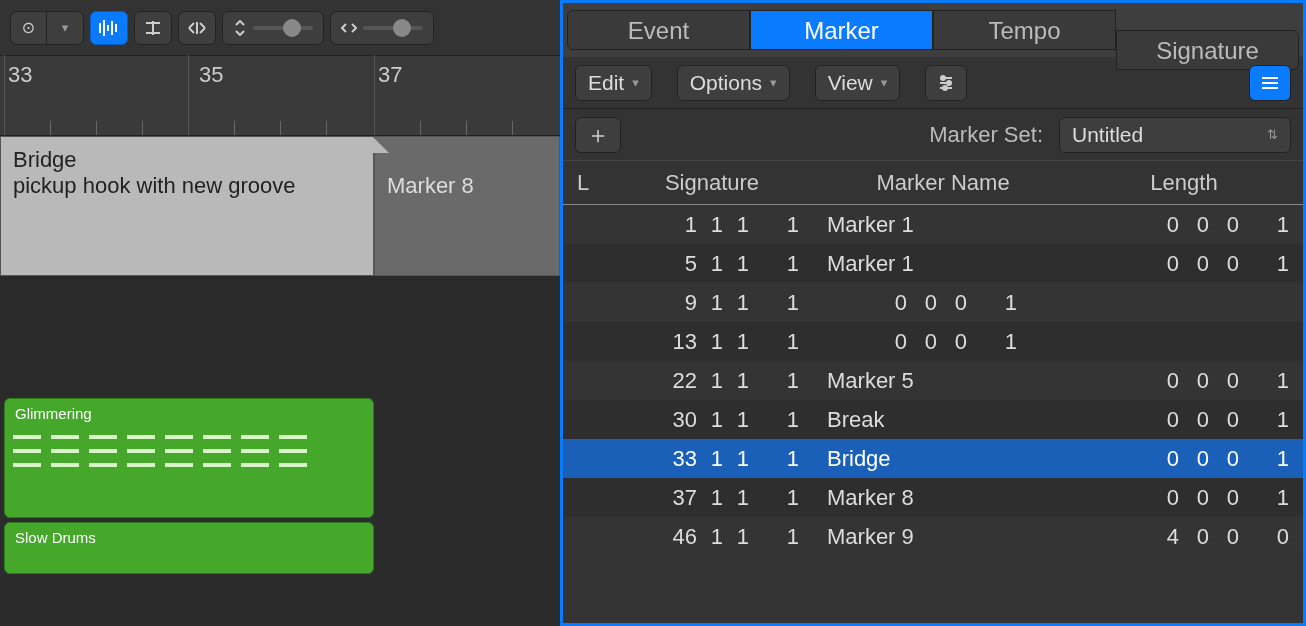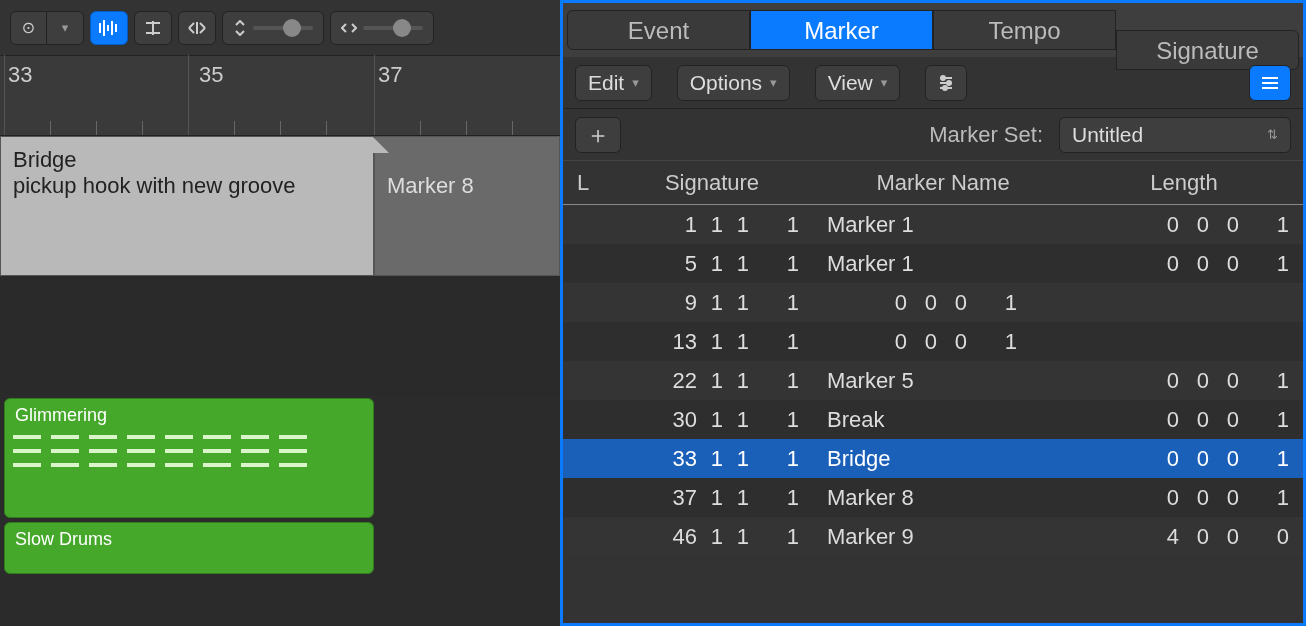--- a/index.html
+++ b/index.html
@@ -89,21 +89,21 @@
   .marker-block.bridge::after {
     content:""; position:absolute; top:0; right:-16px;
     border-left:16px solid #b9b9b9; border-top:16px solid transparent;
   }
   .marker-block.m8 {
     background:#6a6a6a; color:#ddd; flex:1;
   }
   .gap { height:120px; background:#2a2a2a; }
   .region {
     background:#45a82b; border:1px solid #2f7d1d; border-radius:6px;
-    margin:2px 4px; padding:6px 10px; color:#fff; font-size:18px;
+    margin:2px 4px; padding:6px 10px; color:#fff; font-size:15px;
     position:relative; overflow:hidden;
   }
   .region .dashes {
     position:absolute; left:8px; right:8px; bottom:8px; top:36px;
   }
   .region .dashes .row {
     display:flex; gap:10px; margin-bottom:10px;
   }
   .region .dashes .row span {
     width:28px; height:4px; background:#d9f5c9; display:block;

